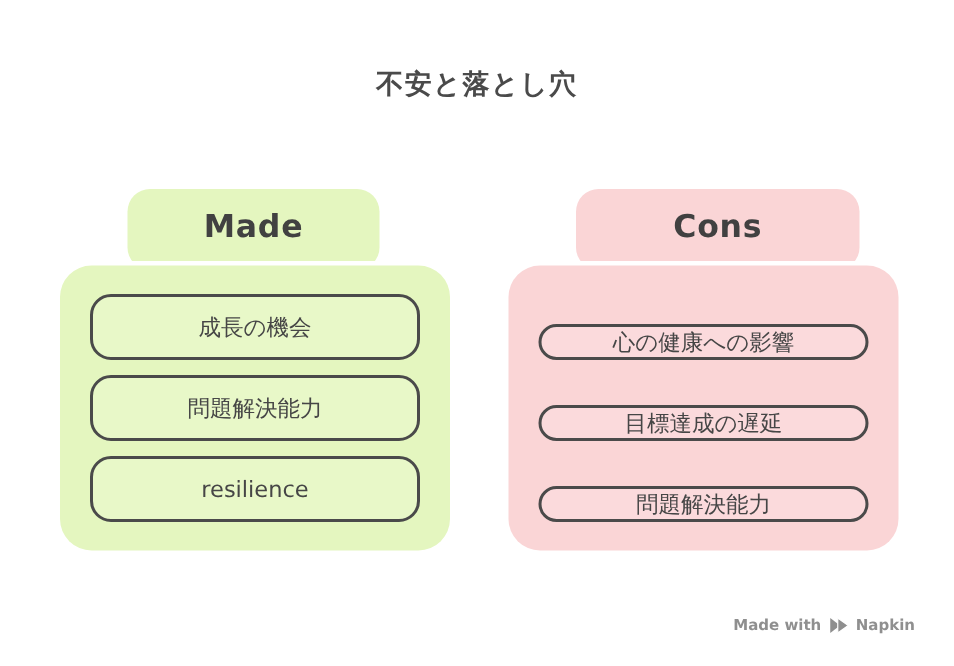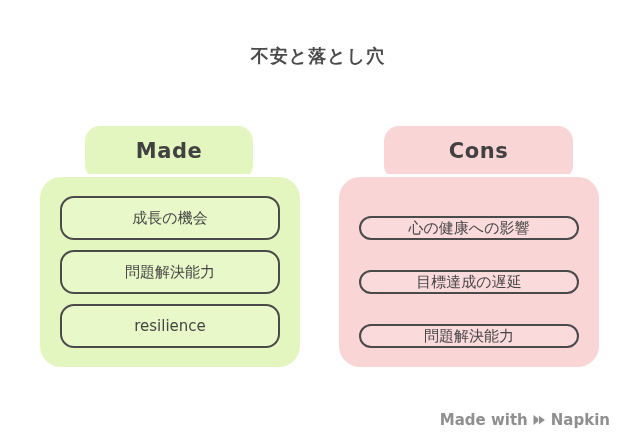--- a/index.html
+++ b/index.html
@@ -73,21 +73,21 @@
   }
   .panel.pros .item { background: #e8f8c8; }
   .panel.cons .item { background: #fbdadc; margin-top: 20px; }
   .watermark {
     position: absolute;
     top: 411px;
     right: 26px;
     display: flex;
     align-items: center;
     gap: 5px;
-    font-size: 15px;
+    font-size: 10px;
     font-weight: bold;
     color: #8f8f8f;
   }
   .watermark svg { display: block; }
 </style>
 </head>
 <body>
 
 <div class="title">不安と落とし穴</div>
 

